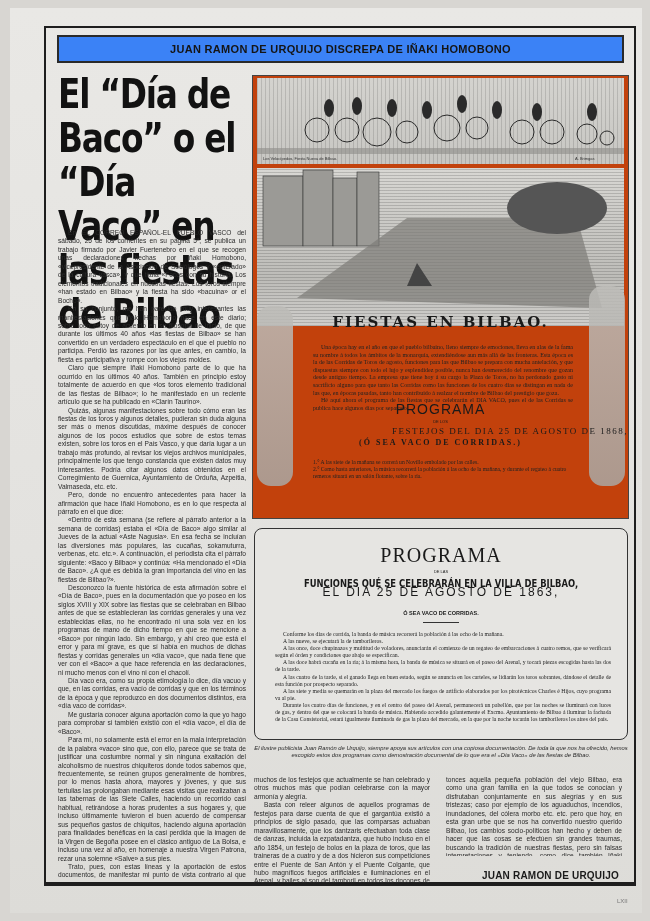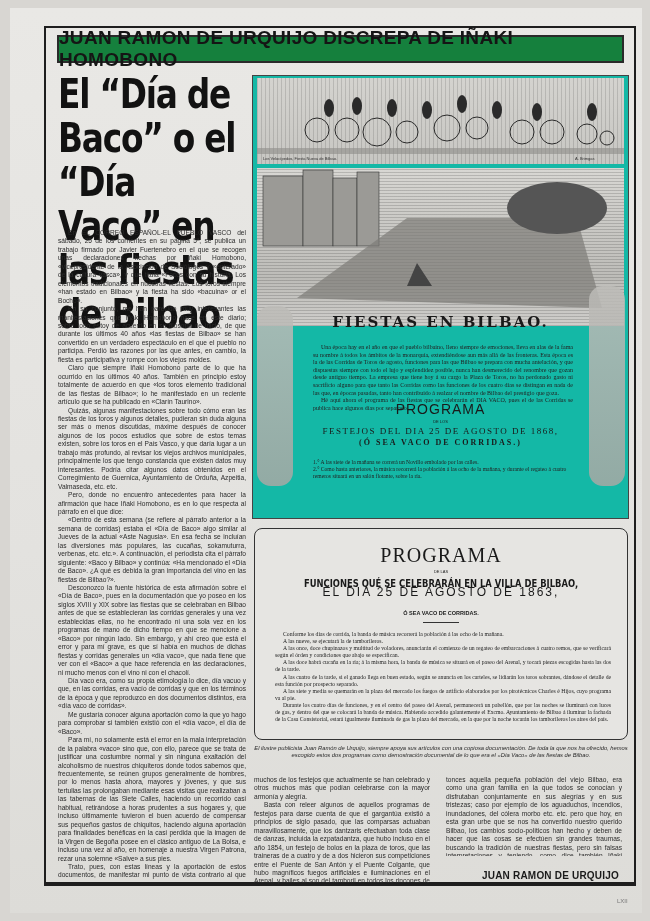--- a/index.html
+++ b/index.html
@@ -16,41 +16,41 @@
   .frame {
     position: absolute; left: 44px; top: 26px; width: 592px; height: 858px;
     border: 2px solid #1e1e1e;
     box-sizing: border-box;
   }
   .bottom-rule {
     position: absolute; left: 44px; top: 882px; width: 592px; height: 4px; background: #1e1e1e;
   }
   .kicker {
     position: absolute; left: 57px; top: 35px; width: 567px; height: 28px;
-    background: #15803d; border: 2px solid #2a2a2a; box-sizing: border-box;
+    background: #3b82f6; border: 2px solid #2a2a2a; box-sizing: border-box;
     display: flex; align-items: center; justify-content: center;
-    font-weight: 900; font-size: 19px; letter-spacing: 0.3px; color: #151515;
+    font-weight: 900; font-size: 11px; letter-spacing: 0.3px; color: #151515;
   }
   .headline {
     position: absolute; left: 58px; top: 72px; width: 190px;
     font-family: "DejaVu Sans", sans-serif; font-weight: bold;
     font-size: 40px; line-height: 44px; letter-spacing: -1.5px;
     transform: scaleX(0.82); transform-origin: left top;
     width: 232px; color: #121212;
   }
   .col {
     position: absolute; font-size: 6.6px; line-height: 8.45px; text-align: justify;
     color: #2b2b2b; font-family: "Liberation Sans", sans-serif;
   }
   .col p { margin: 0; text-indent: 10px; }
   .col-left { left: 58px; top: 229px; width: 188px; height: 650px; overflow: hidden; }
   
   .ill {
     position: absolute; left: 252px; top: 75px; width: 377px; height: 444px;
-    border: 1px solid #444; box-sizing: border-box; background: #14b8a6;
+    border: 1px solid #444; box-sizing: border-box; background: #c2410c;
   }
   .engraving-top {
     position: absolute; left: 4px; top: 2px; width: 367px; height: 86px;
     background:
       repeating-linear-gradient(90deg, rgba(30,30,30,0.15) 0 1px, transparent 1px 4px),
       linear-gradient(180deg, #d4d3cf, #c7c6c2);
   }
   .engraving-town {
     position: absolute; left: 4px; top: 92px; width: 367px; height: 158px;
     background:
@@ -62,21 +62,21 @@
     position: absolute; left: 0; right: 0; top: 237px; text-align: center;
     font-family: "DejaVu Serif", serif; font-weight: bold; font-size: 15px; letter-spacing: 2px;
   }
   .ill-text {
     position: absolute; left: 60px; top: 268px; width: 260px;
     font-family: "Liberation Serif", serif; font-size: 6px; line-height: 7.6px; text-align: justify; color: #222;
   }
   .ill-text p { margin: 0; text-indent: 8px; }
   .prog1 { position: absolute; left: 0; right: 0; top: 325px; text-align: center; font-size: 14px; letter-spacing: 1px; }
   .prog1-de { position: absolute; left: 0; right: 0; top: 343px; text-align: center; font-size: 4px; }
-  .prog1-date { position: absolute; left: 0; right: 0; top: 350px; text-align: center; font-family: "Liberation Serif", serif; font-size: 9px; letter-spacing: 1.5px; }
+  .prog1-date { position: absolute; left: 0; right: 0; top: 350px; text-align: right; font-family: "Liberation Serif", serif; font-size: 9px; letter-spacing: 1.5px; }
   .prog1-sub { position: absolute; left: 0; right: 0; top: 362px; text-align: center; font-family: Liberation Serif, serif; font-weight: bold; font-size: 8px; letter-spacing: 2px; }
   .prog1-items { position: absolute; left: 60px; top: 383px; width: 265px; font-family: "Liberation Serif", serif; font-size: 5.6px; line-height: 7px; color: #222; }
   .prog1-items p { margin: 0; }
   .side-fig { position: absolute; width: 36px; background: linear-gradient(180deg,#bdbcb8,#a9a8a4); border-radius: 14px; opacity: 0.85; }
   
   .prog2 {
     position: absolute; left: 254px; top: 528px; width: 374px; height: 212px;
     border: 1.5px solid #333; border-radius: 8px; box-sizing: border-box; background: #e6e5e2;
   }
   .p2-title { position: absolute; left: 0; right: 0; top: 15px; text-align: center; font-family: "Liberation Serif", serif; font-size: 20px; letter-spacing: 1px; }

